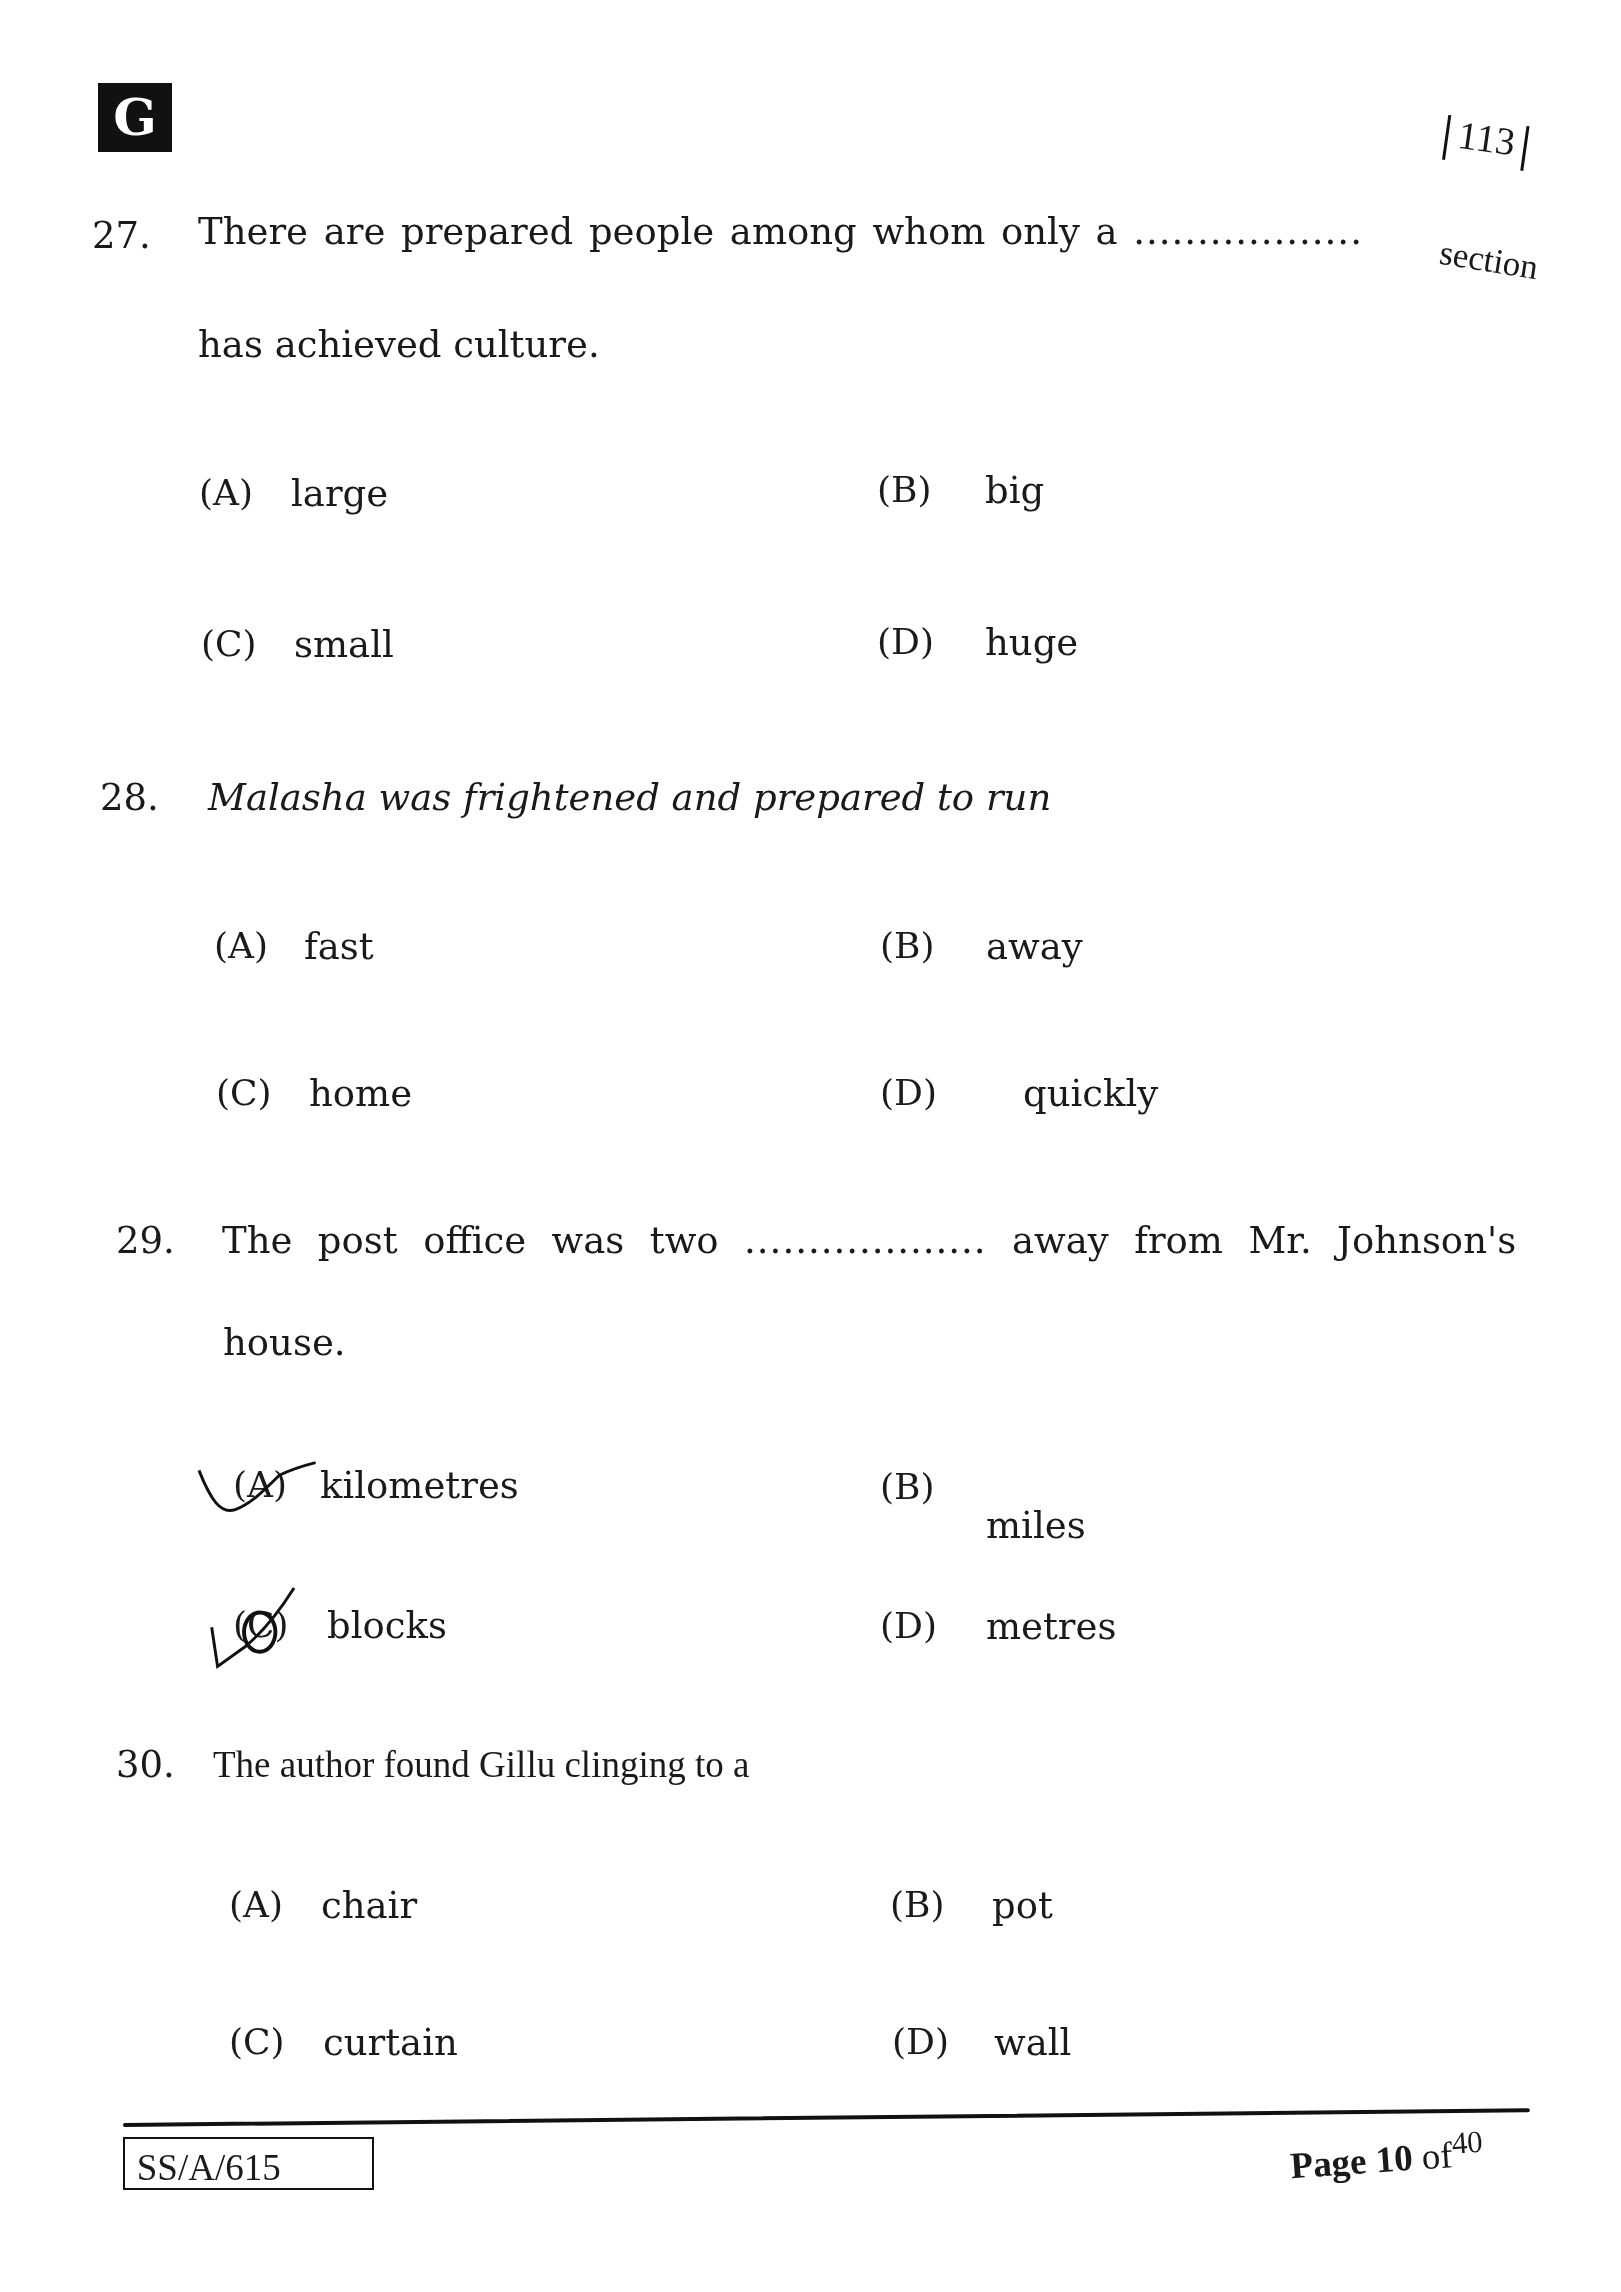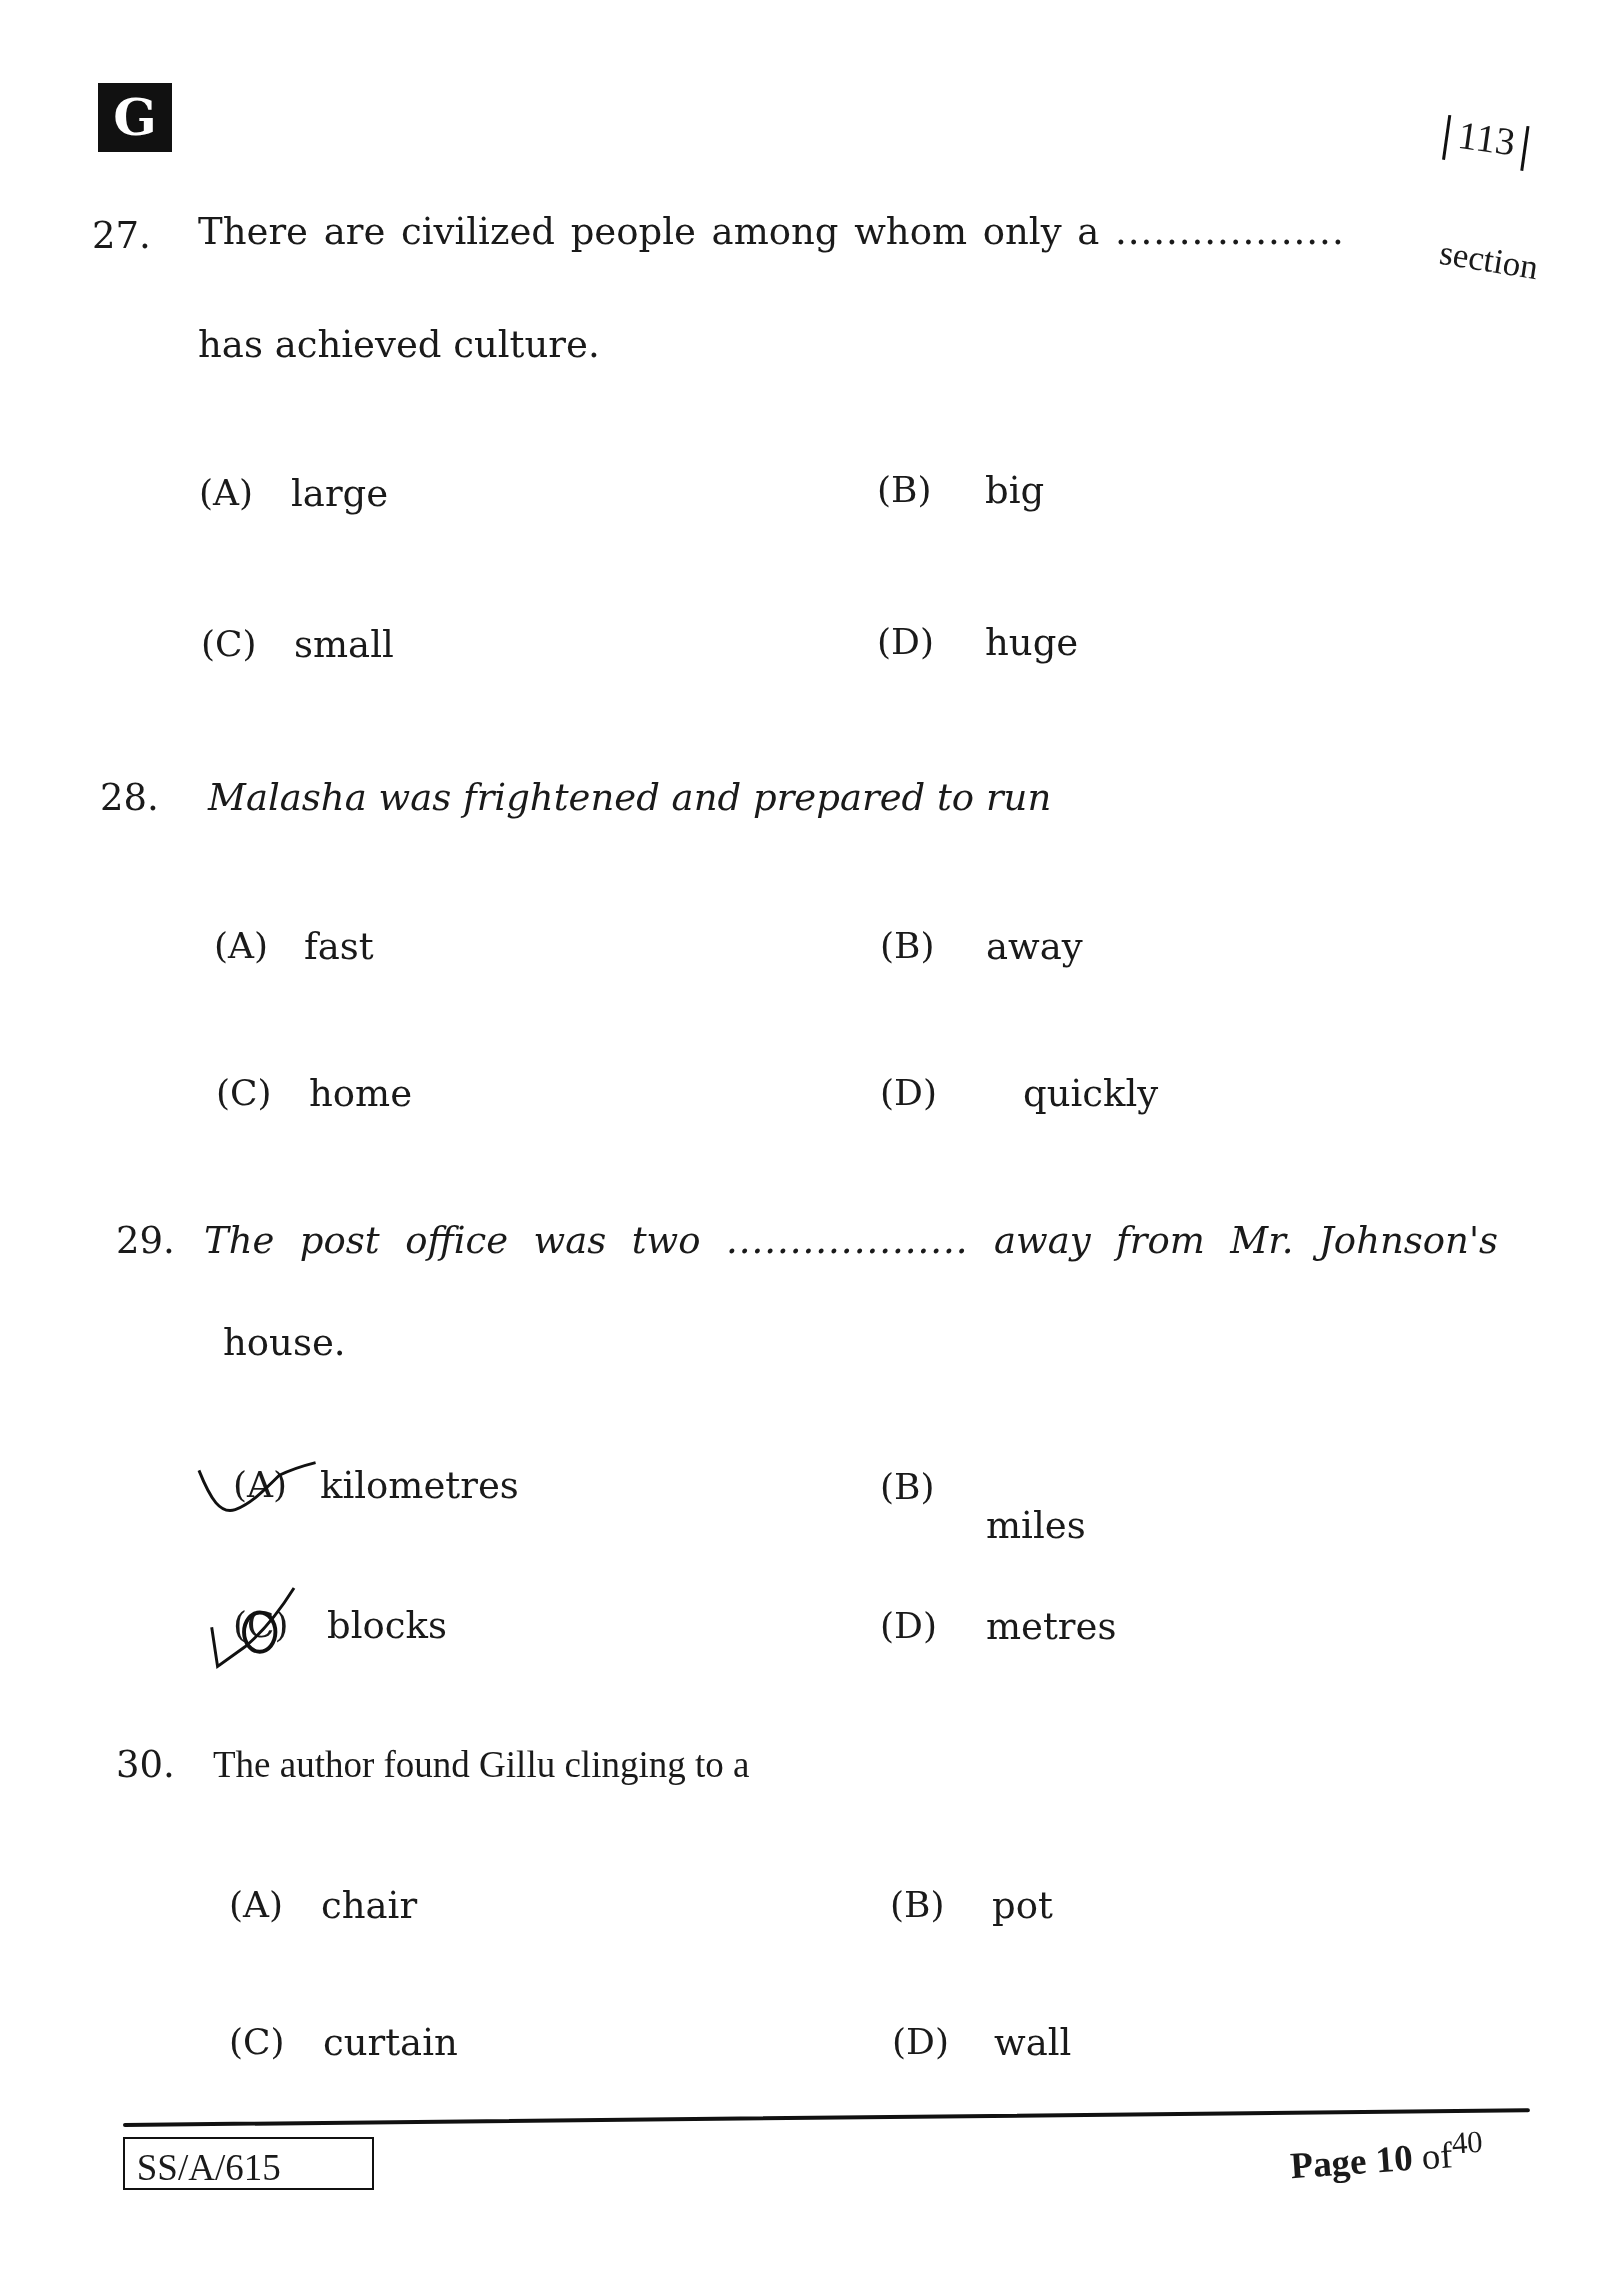--- a/index.html
+++ b/index.html
@@ -39,21 +39,21 @@
 <div class="abs g-badge">G</div>
 <div class="abs page-ref">
   <span class="bar"></span>
   <span>113</span>
   <span class="bar"></span>
 </div>
 
 <div>
   <div class="abs qnum" style="left:92px; top:214px;">27.</div>
   <div class="abs q" style="left:198px; top:210px; word-spacing:3.9px;">
-    <span>There are civilized people among whom only a</span>
+    <span>There are prepared people among whom only a</span>
     <span class="dots">..................</span>
   </div>
   <div class="abs section-word">section</div>
   <div class="abs q" style="left:198px; top:323px;">has achieved culture.</div>
 
   <div>
     <span class="abs opt-label" style="left:199px; top:472px;">(A)</span>
     <span class="abs opt-text" style="left:291px; top:472px;">large</span>
   </div>
   <div>
@@ -87,21 +87,21 @@
     <span class="abs opt-text" style="left:309px; top:1072px;">home</span>
   </div>
   <div>
     <span class="abs opt-label" style="left:880px; top:1072px;">(D)</span>
     <span class="abs opt-text" style="left:1023px; top:1072px;">quickly</span>
   </div>
 </div>
 
 <div>
   <div class="abs qnum" style="left:116px; top:1219px;">29.</div>
-  <div class="abs q" style="left:204px; top:1219px; word-spacing:13.7px;font-style:italic;">
+  <div class="abs q" style="left:222px; top:1219px; word-spacing:13.7px;">
     <span>The post office was two</span>
     <span class="dots">...................</span>
     <span>away from Mr. Johnson's</span>
   </div>
   <div class="abs q" style="left:223px; top:1321px;">house.</div>
 
   <div>
     <span class="abs opt-label" style="left:233px; top:1464px;">(A)</span>
     <span class="abs opt-text" style="left:320px; top:1464px;">kilometres</span>
   </div>

